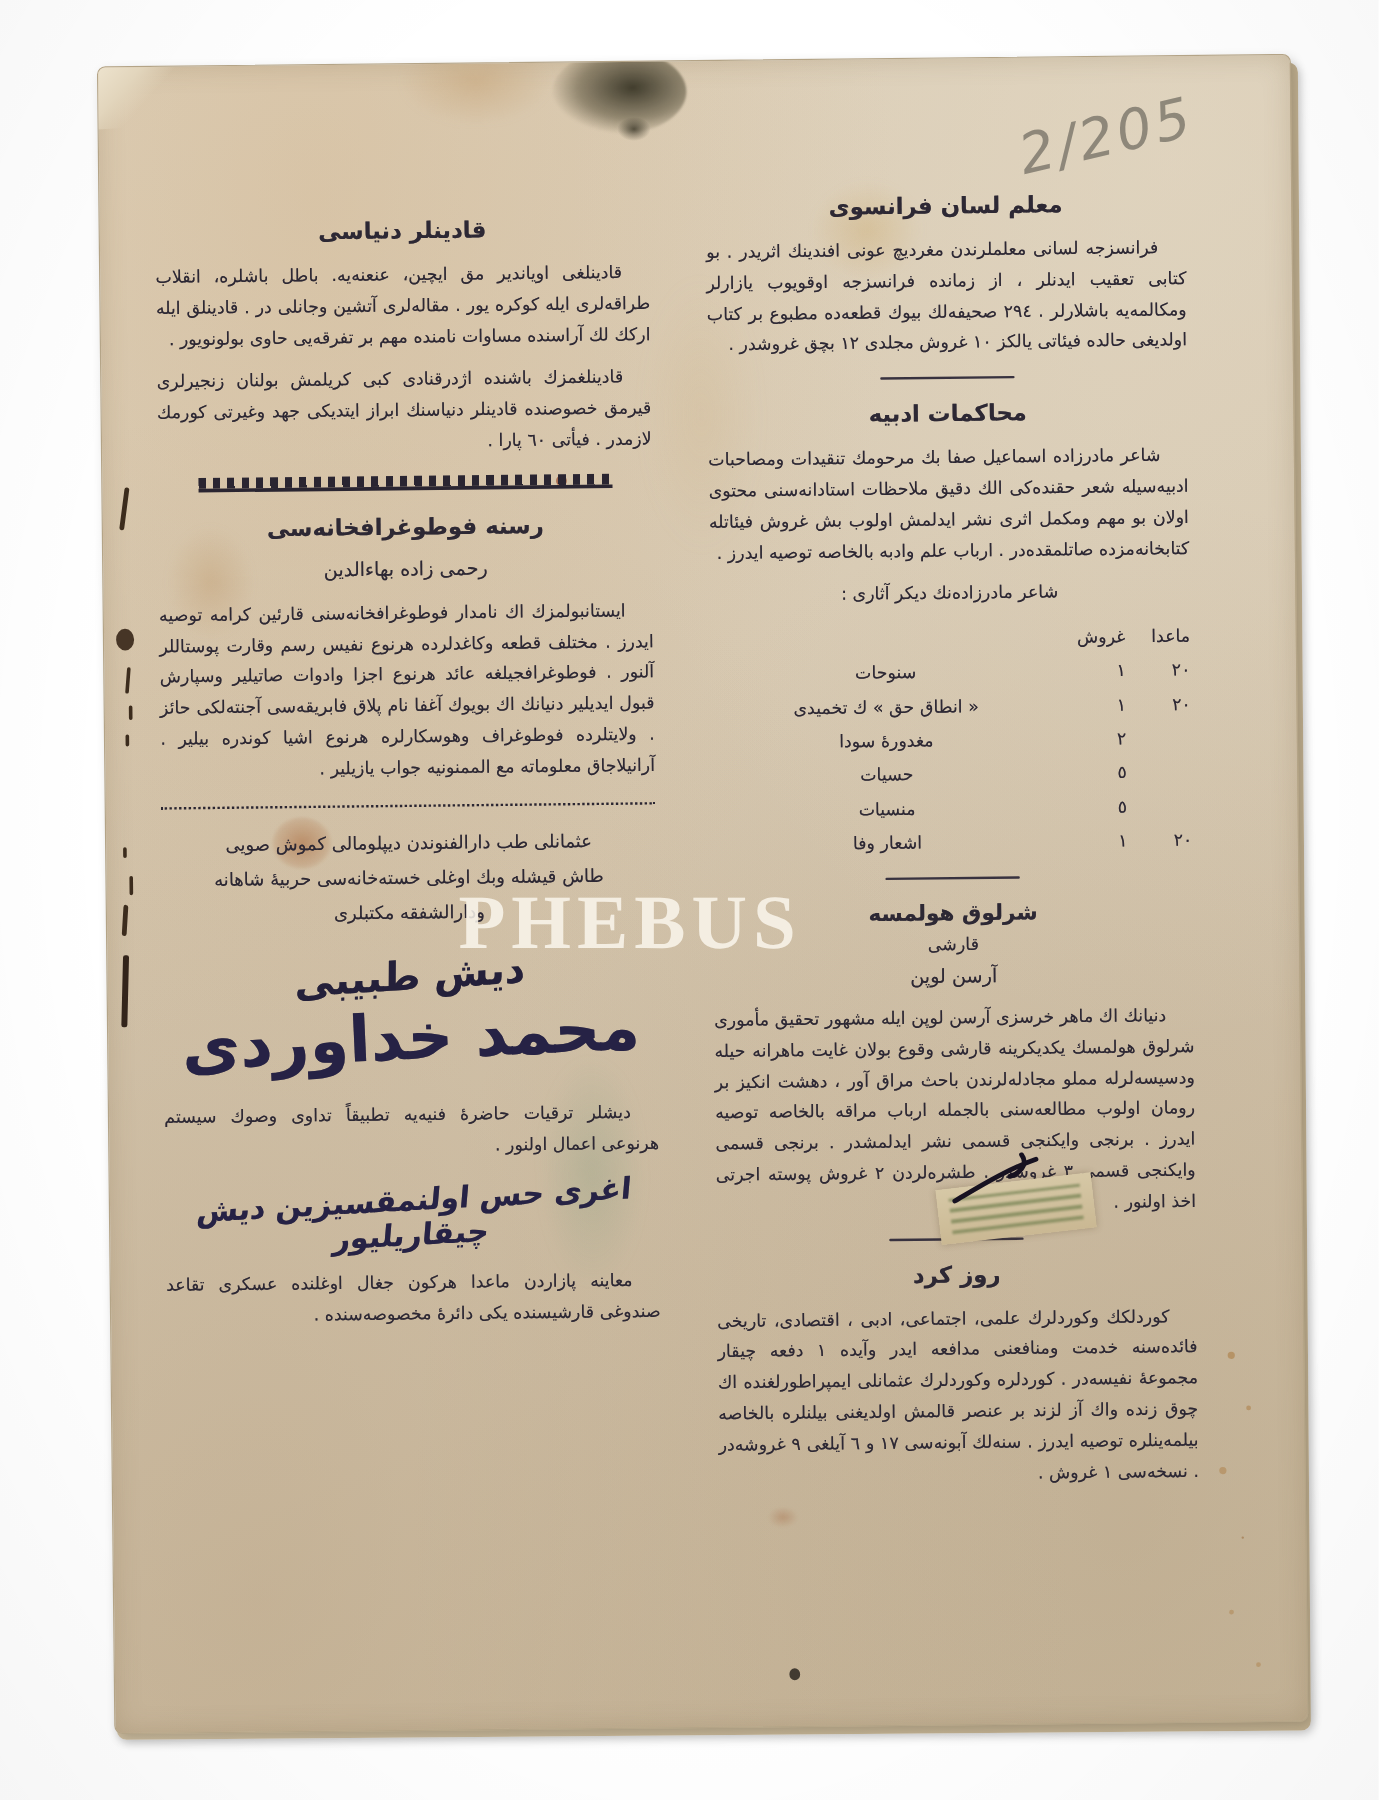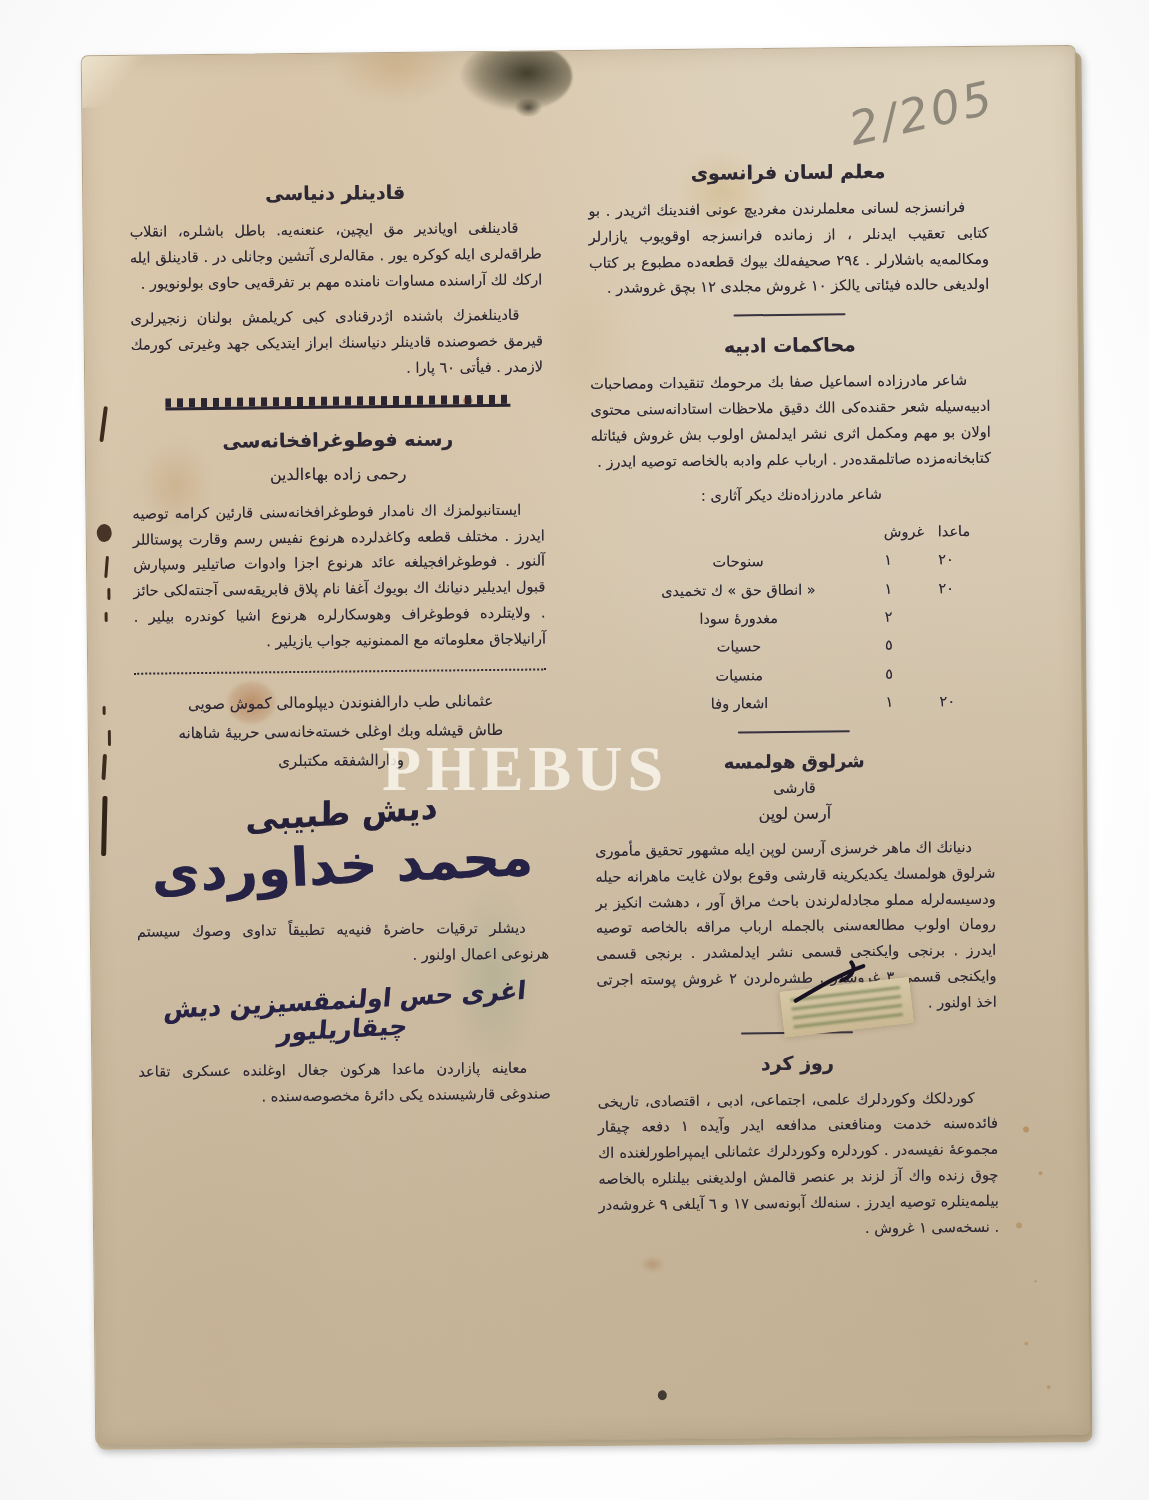--- a/index.html
+++ b/index.html
@@ -41,21 +41,21 @@
   p.body{font-size:14.5px;line-height:1.78;text-align:justify;margin:0 0 10px;}
   p.ind{text-indent:1.6em;}
   p.center{text-align:center;}
   .rule{width:112px;height:2px;background:#38323f;margin:14px auto 18px;border-radius:1px;}
   .ribbon{width:345px;height:9px;margin:14px auto 20px;
     background:repeating-linear-gradient(90deg,#2a2531 0 6px,rgba(0,0,0,0) 6px 12px);
     border-bottom:3px solid #2a2531;}
   .dotted{border-top:2px dotted #2a2531;margin:16px 0 16px;}
   
   .price-head,.work-row{display:flex;direction:rtl;align-items:baseline;font-size:14.5px;line-height:1.95;}
-  .c-para,.c-gurus{width:54px;text-align:left;flex:0 0 auto;}
+  .c-para,.c-gurus{width:54px;text-align:right;flex:0 0 auto;}
   .c-name{flex:1;text-align:center;}
   .price-head{font-weight:500;}
   
   .h-big{font-size:18px;text-align:center;margin:0 0 8px;font-weight:600;}
   .h-small{font-size:14.5px;text-align:center;margin:0 0 8px;}
   .h-med{font-size:16px;text-align:center;margin:0 0 14px;}
   
   .ad-line{font-size:15px;text-align:center;line-height:1.95;margin:0;}
   .ad-big1{font-size:33px;font-weight:bold;text-align:center;color:#24203a;
     transform:rotate(-3deg) skewX(-4deg);margin:18px 0 2px;}

